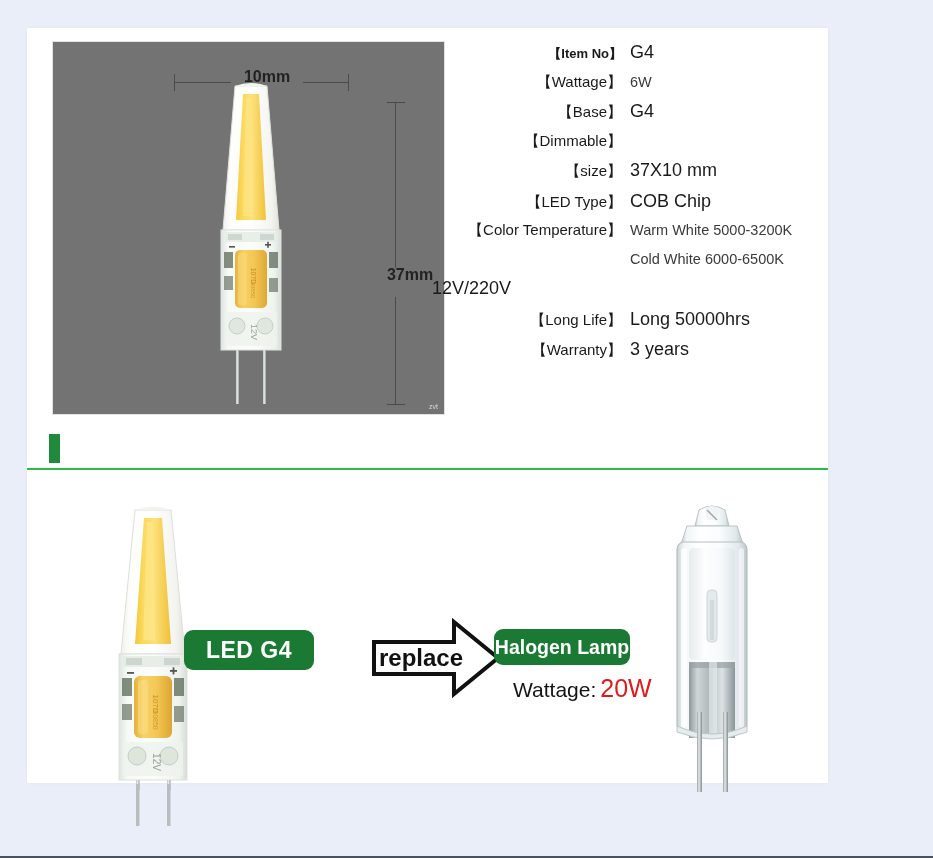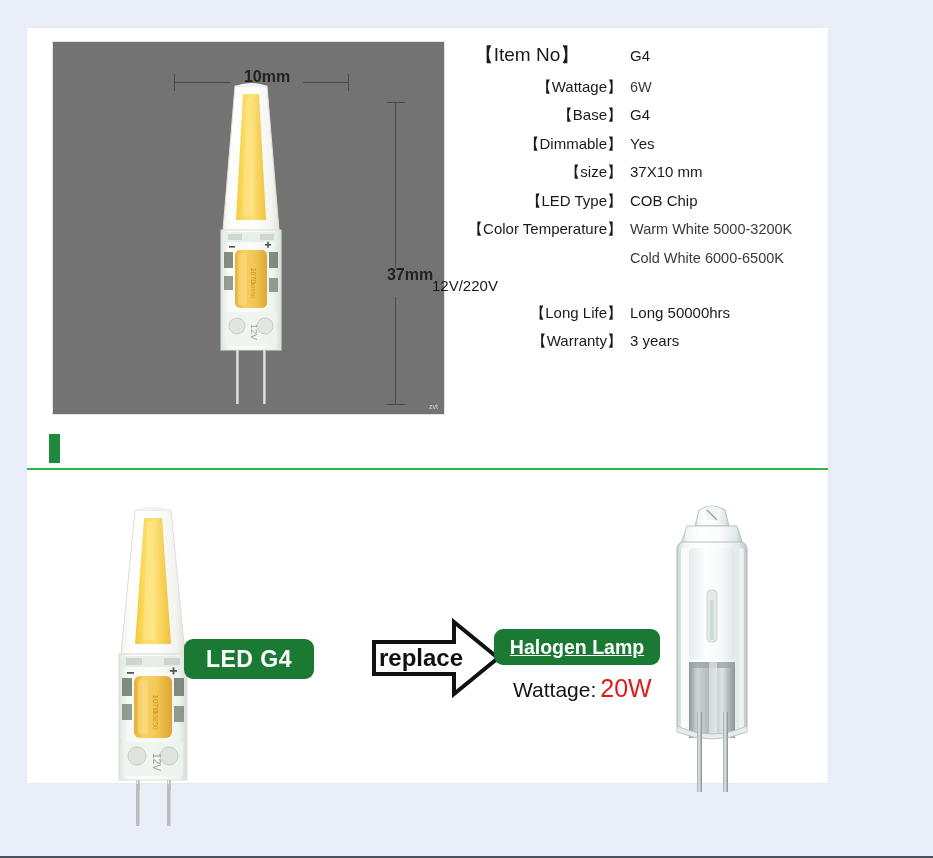--- a/index.html
+++ b/index.html
@@ -137,32 +137,31 @@
   }
   .spec-label {
     width: 190px;
     text-align: right;
     padding-right: 8px;
     font-size: 15px;
     color: #1a1a1a;
     white-space: nowrap;
   }
   .spec-label.emph {
-    font-size: 19px;
-    font-weight: normal;
-    text-align: center;
+    font-size: 13px;
+    font-weight: bold;
   }
   .spec-value {
     flex: 1;
     font-size: 14.5px;
     color: #3a3a3a;
     white-space: nowrap;
   }
   .spec-value.big {
-    font-size: 15px;
+    font-size: 18px;
     color: #1a1a1a;
   }
   .spec-row.cont .spec-label { visibility: hidden; }
 
   
   #replacement-heading {
     position: absolute;
     left: 0px;
     top: 396px;
     width: 801px;
@@ -207,33 +206,32 @@
     border-radius: 9px;
     color: #ffffff;
     font-weight: bold;
     display: flex;
     align-items: center;
     justify-content: center;
     white-space: nowrap;
   }
   #led-badge {
     left: 157px;
-    top: 165px;
+    top: 156px;
     width: 130px;
     height: 40px;
     font-size: 23px;
     letter-spacing: 0.5px;
   }
   #halogen-badge {
     left: 467px;
     top: 155px;
-    width: 166px;
+    width: 136px;
     height: 36px;
     font-size: 19.5px;
-    text-decoration: underline;
   }
 
   #replace-arrow {
     position: absolute;
     left: 343px;
     top: 590px;
     width: 132px;
     height: 80px;
   }
 
@@ -376,21 +374,20 @@
       <div class="spec-row">
         <div class="spec-label">【Wattage】</div>
         <div class="spec-value">6W</div>
       </div>
       <div class="spec-row">
         <div class="spec-label">【Base】</div>
         <div class="spec-value big">G4</div>
       </div>
       <div class="spec-row">
         <div class="spec-label">【Dimmable】</div>
-        <div class="spec-value big">Yes</div>
       </div>
       <div class="spec-row">
         <div class="spec-label">【size】</div>
         <div class="spec-value big">37X10 mm</div>
       </div>
       <div class="spec-row">
         <div class="spec-label">【LED Type】</div>
         <div class="spec-value big">COB Chip</div>
       </div>
       <div class="spec-row">

